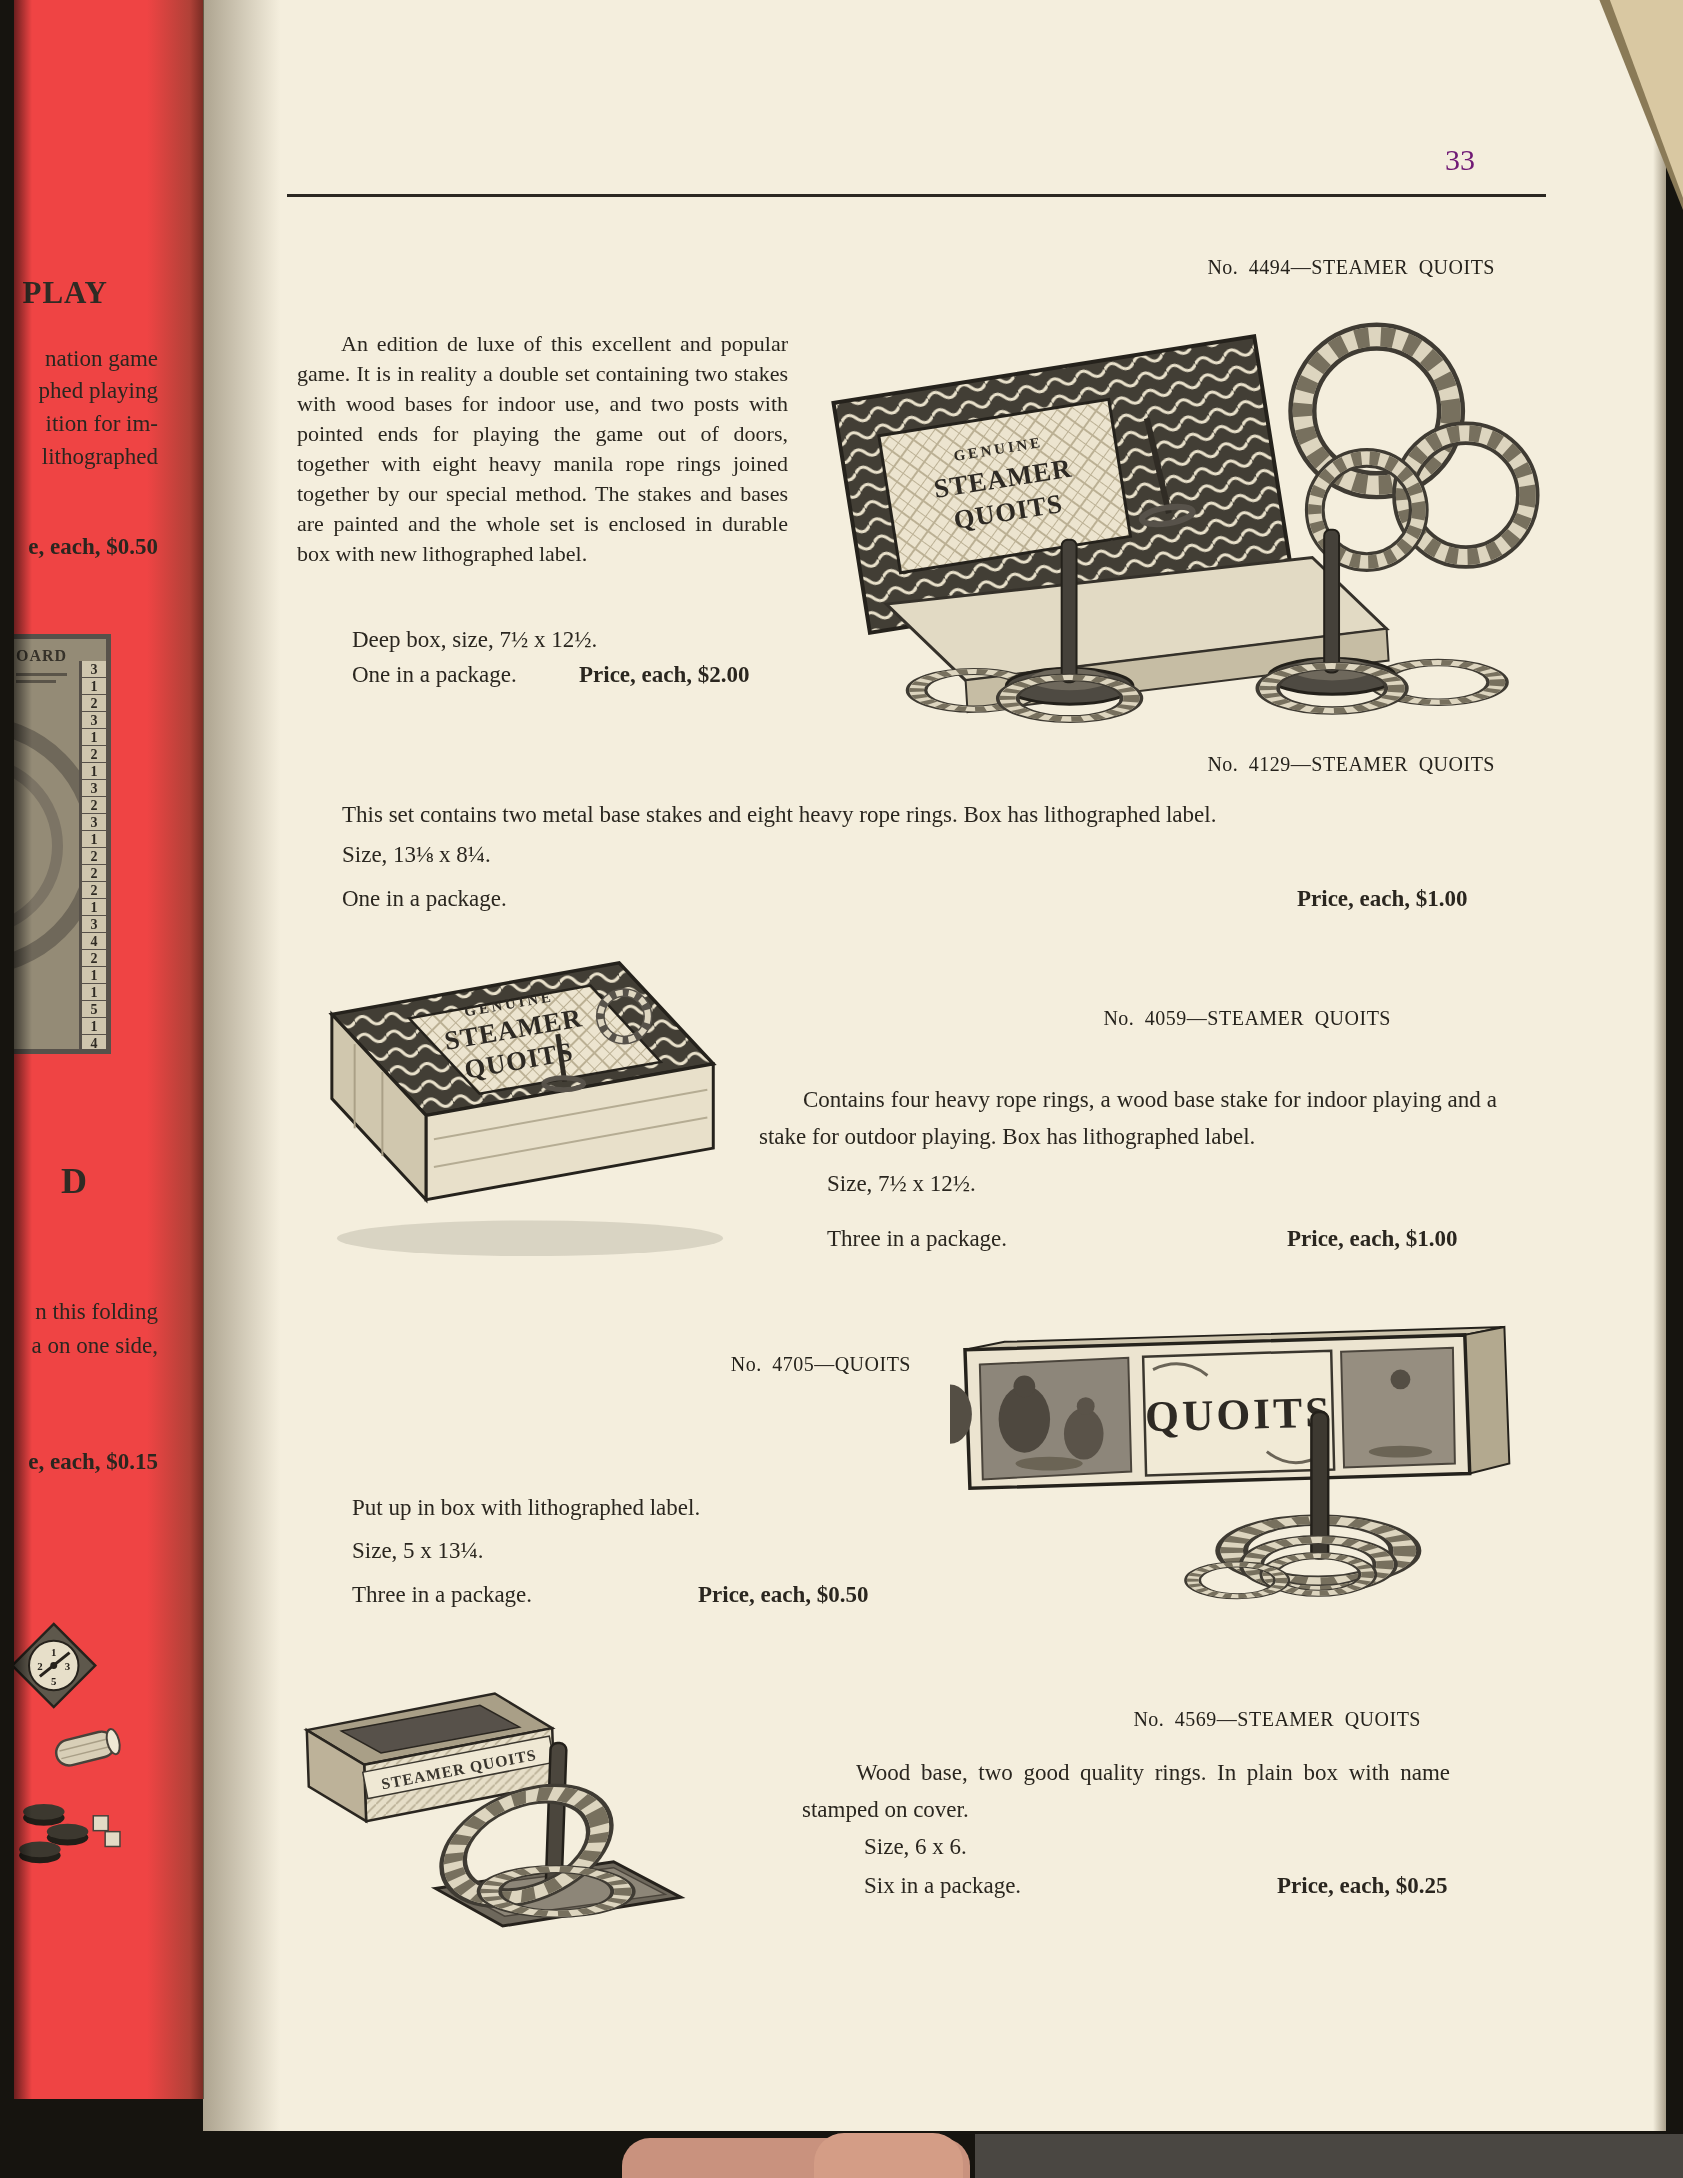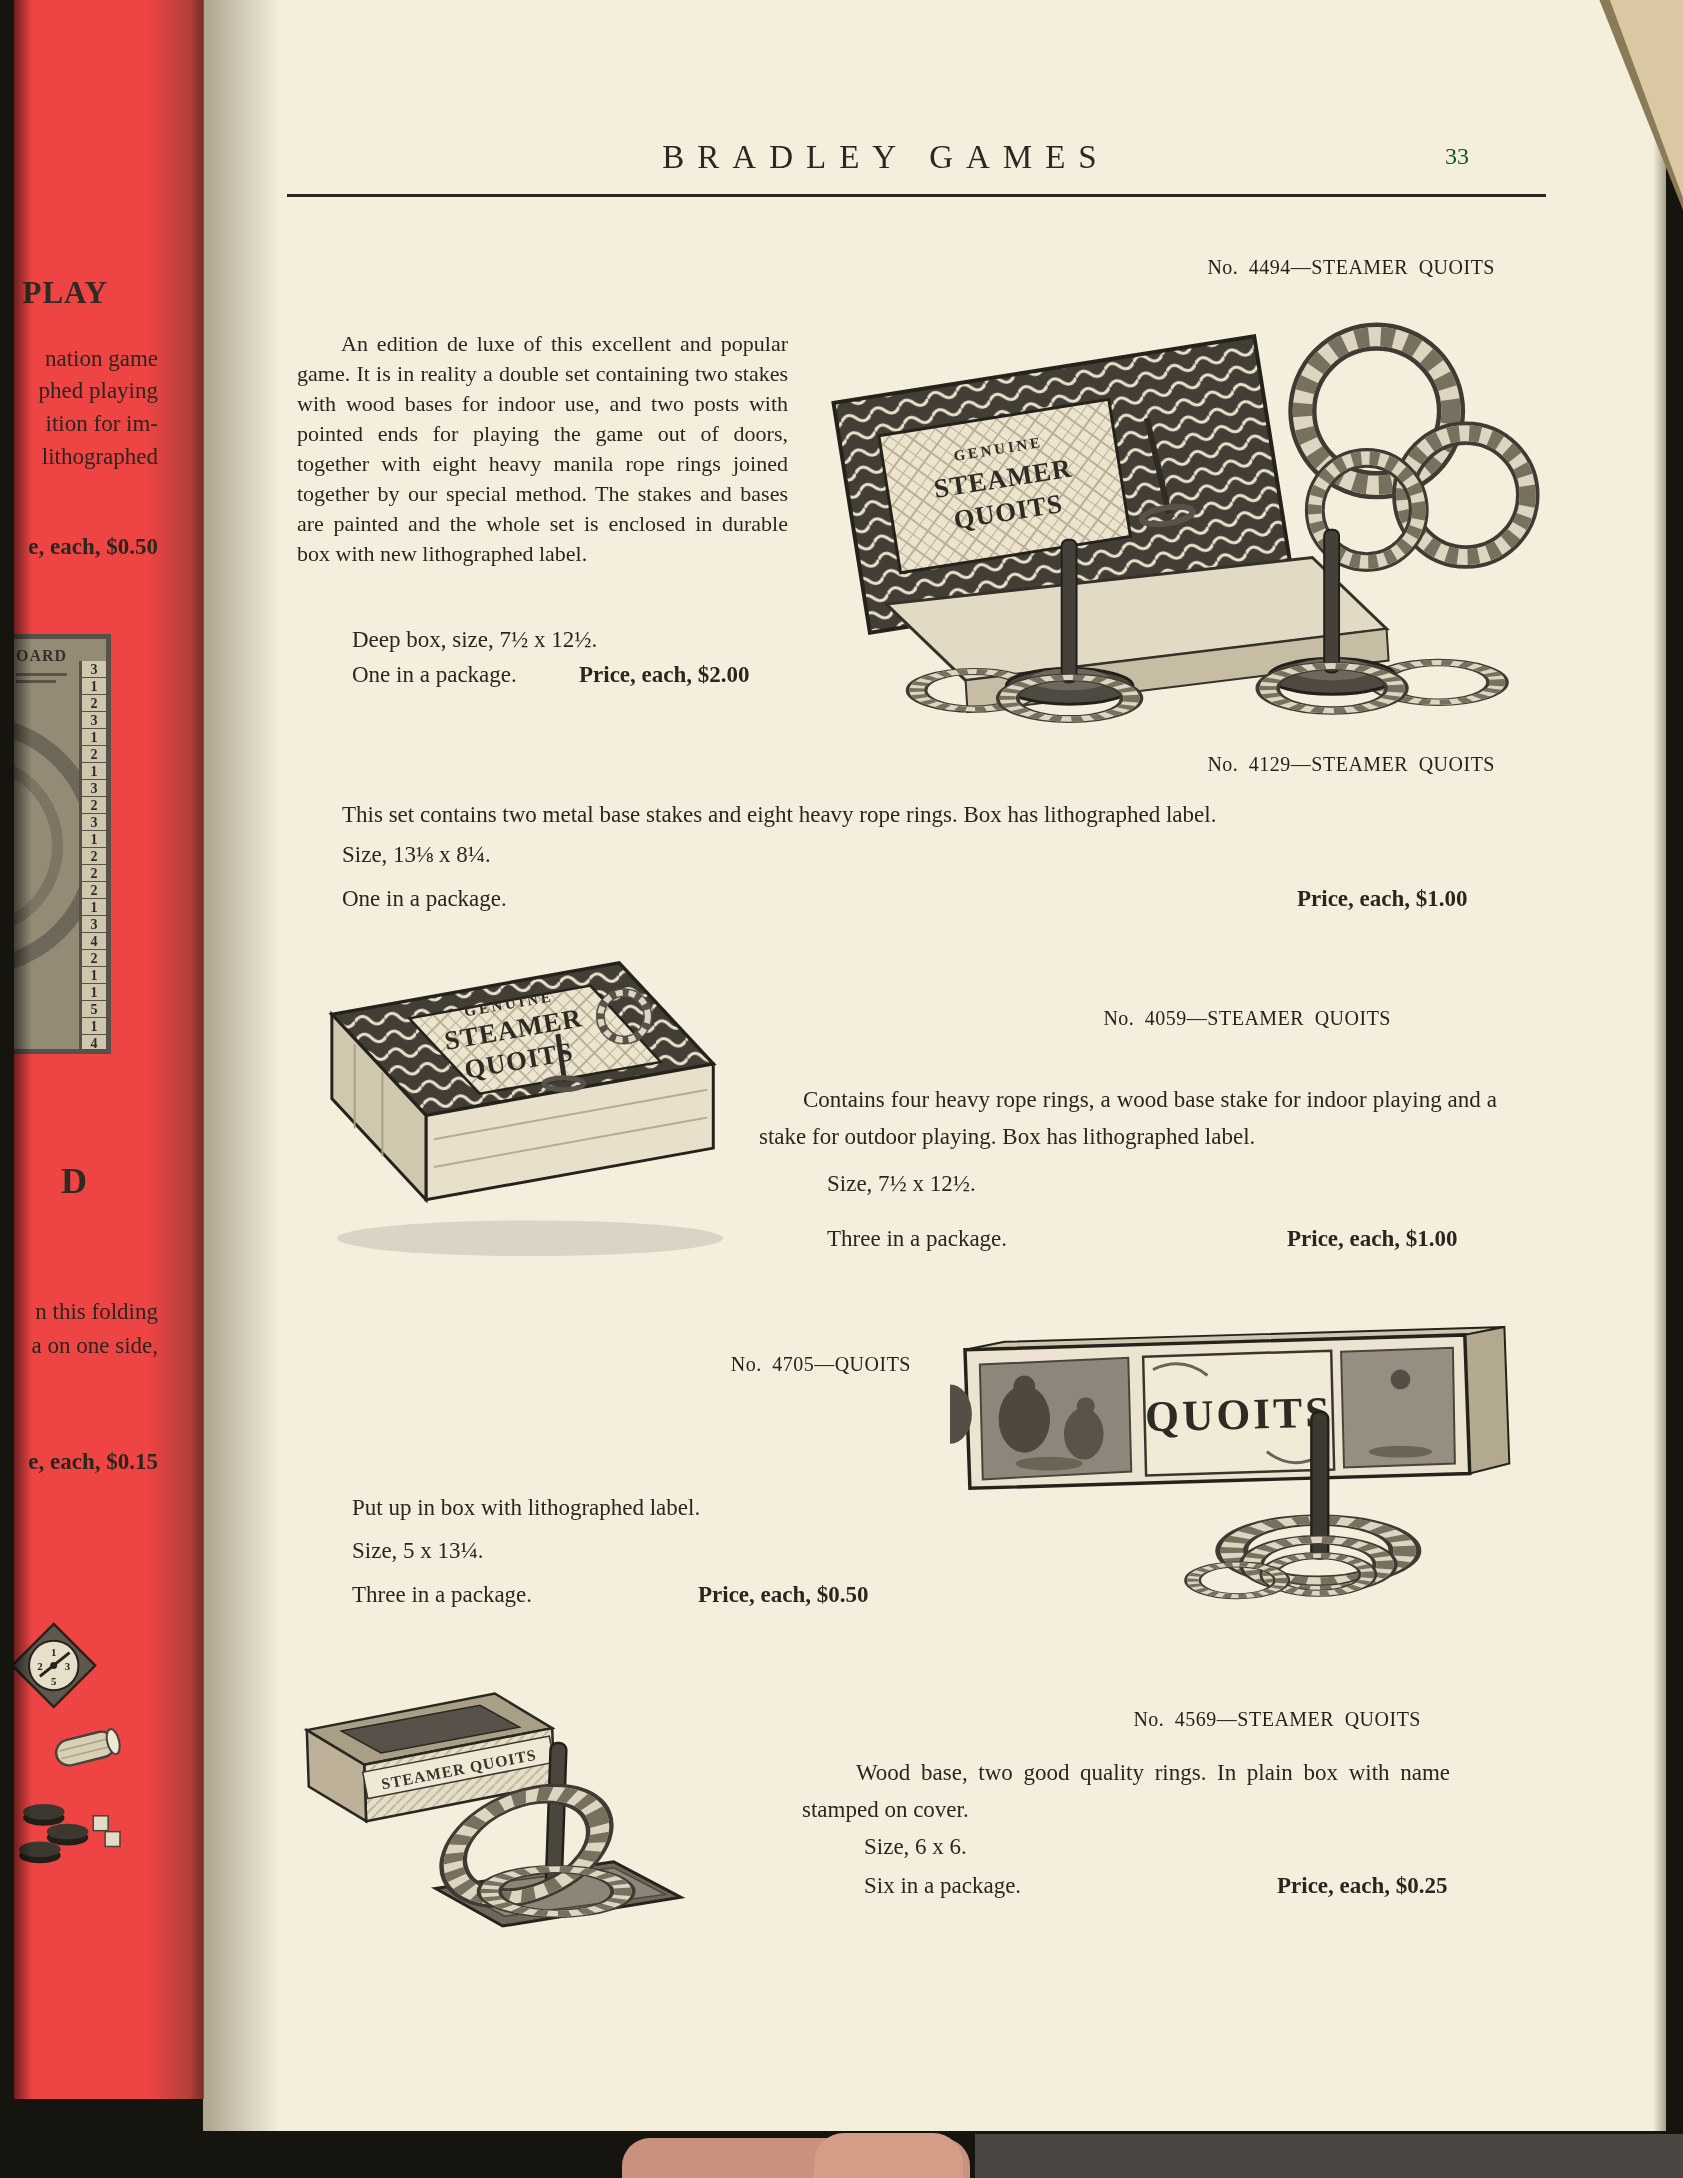--- a/index.html
+++ b/index.html
@@ -26,21 +26,21 @@
   .finger{position:absolute;left:622px;top:2138px;width:348px;height:40px;background:#c9927e;border-radius:28px 28px 0 0}
   .finger2{position:absolute;left:814px;top:2133px;width:149px;height:46px;background:#d49d86;border-radius:30px 30px 0 0}
 
   
   .t{position:absolute;color:#2a261f;font-size:23px;line-height:30px;white-space:nowrap}
   .para{white-space:normal;text-align:justify}
   .b{font-weight:bold}
   .heading{position:absolute;color:#25221c;font-weight:normal;font-size:20px;line-height:32px;
     letter-spacing:0.5px;word-spacing:5px;text-align:right;white-space:nowrap}
   .hdr-title{position:absolute;color:#2b2721;font-size:33px;letter-spacing:13px;white-space:nowrap;text-align:center}
-  .hdr-num{position:absolute;color:#14532d;font-size:24px}
+  .hdr-num{position:absolute;color:#701a75;font-size:30px}
   .rule{position:absolute;background:#2b2721}
   .rt{text-align:right}
 
   
   .lp-head{position:absolute;color:#2f2b24;font-weight:bold;white-space:nowrap}
 
   
   .board{position:absolute;left:0;top:634px;width:97px;height:420px;background:#948b76;
     border:5px solid #57514a;border-left:none;overflow:hidden}
   .board-ring{position:absolute;left:-170px;top:77px;width:259px;height:259px;border:16px solid #6f685a;border-radius:50%}
@@ -159,21 +159,20 @@
       </g>
       <g>
         <rect x="80" y="196" width="15" height="15" fill="#e3dbc5" stroke="#47423a" stroke-width="1.5"></rect>
         <rect x="92" y="212" width="15" height="15" fill="#e3dbc5" stroke="#47423a" stroke-width="1.5"></rect>
       </g>
     </svg>
   </div>
 
   <div class="main-page">
 
-    <div class="hdr-title" style="left:287px;top:139px;width:792px">BRADLEY GAMES</div>
     <div class="hdr-num" style="left:1242px;top:143px">33</div>
     <div class="rule" style="left:84px;top:194px;width:1259px;height:3px"></div>
 
     <div class="heading" style="left:94px;top:251px;width:1198px">No. 4494—STEAMER QUOITS</div>
     <div class="t para" style="left:94px;top:329px;width:491px;font-size:22px;text-indent:44px">An edition de luxe of this excellent and popular game.  It is in reality a double set containing two stakes with wood bases for indoor use, and two posts with pointed ends for playing the game out of doors, together with eight heavy manila rope rings joined together by our special method.  The stakes and bases are painted and the whole set is enclosed in durable box with new lithographed label.</div>
     <div class="t" style="left:149px;top:625px">Deep box, size, 7½ x 12½.</div>
     <div class="t" style="left:149px;top:660px">One in a package.</div>
     <div class="t b" style="left:376px;top:660px">Price, each, $2.00</div>
 
     <svg style="position:absolute;left:614px;top:292px" width="738" height="436" viewBox="0 0 745 440">

